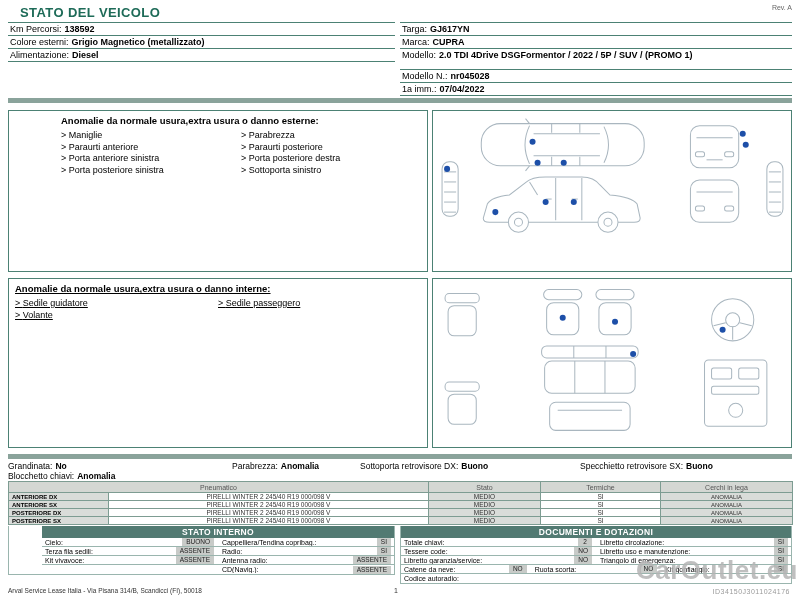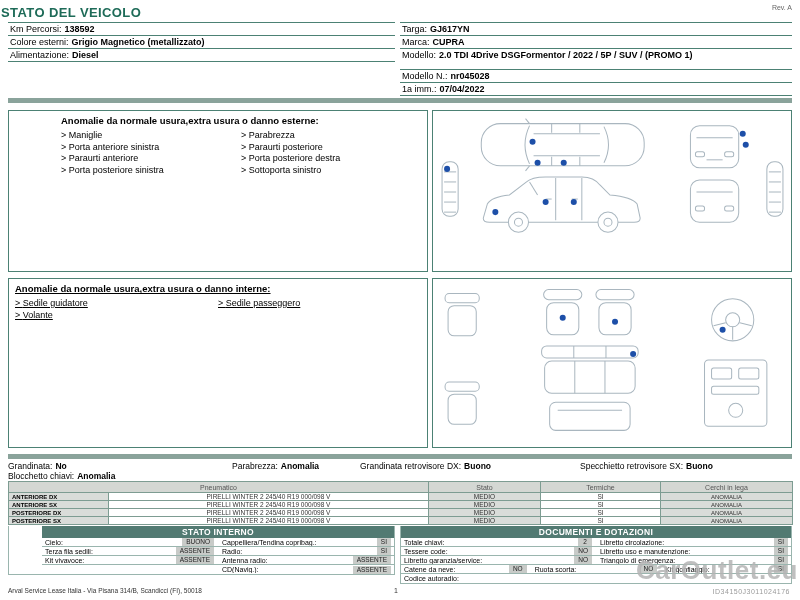--- a/index.html
+++ b/index.html
@@ -1,21 +1,21 @@
 <!DOCTYPE html>
 <html><head>
 <meta charset="utf-8">
 <style>
   *{margin:0;padding:0;box-sizing:border-box;}
   html,body{background:#ffffff;}
   .page{position:relative;width:800px;height:600px;background:#fff;overflow:hidden;
         font-family:"Liberation Sans",sans-serif;color:#000;}
   .abs{position:absolute;}
 
-  .title{left:1px;top:5px;font-size:13px;font-weight:bold;color:#1e6b58;letter-spacing:.4px;text-align:right;}
+  .title{left:20px;top:5px;font-size:13px;font-weight:bold;color:#1e6b58;letter-spacing:.4px;text-align:right;}
   .rev{right:8px;top:4px;font-size:7px;color:#666;}
 
   .info{font-size:9px;}
   .info .irow{border-top:0;border-bottom:1px solid #4c8174;padding:1px 2px;min-height:12px;line-height:10px;}
   .info{border-top:1px solid #4c8174;}
   .info .lbl{font-weight:normal;margin-right:3px;}
   .info .val{font-weight:bold;}
   .irow.wrap{padding-right:55px;min-height:21px;}
 
   .bar{left:8px;width:784px;height:5px;background:#8aa39b;}
@@ -104,22 +104,22 @@
     </div>
   </div>
 
   <div class="abs bar" style="top:98px;"></div>
 
   <div class="abs anom" style="left:8px;top:110px;width:420px;height:162px;padding-left:46px;">
     <div class="anom-title">Anomalie da normale usura,extra usura o danno esterne:</div>
     <div class="anom-cols">
       <ul>
         <li>Maniglie</li>
+        <li>Paraurti anteriore</li>
         <li>Porta anteriore sinistra</li>
-        <li>Paraurti anteriore</li>
         <li>Porta posteriore sinistra</li>
       </ul>
       <ul>
         <li>Parabrezza</li>
         <li>Paraurti posteriore</li>
         <li>Porta posteriore destra</li>
         <li>Sottoporta sinistro</li>
       </ul>
     </div>
   </div>
@@ -256,21 +256,21 @@
 
   <div class="abs bar" style="top:454px;"></div>
 
   <span class="abs sum" style="left:8px;top:461px;">
     <span class="slbl">Grandinata:</span><span class="sval">No</span>
   </span>
   <span class="abs sum" style="left:232px;top:461px;">
     <span class="slbl">Parabrezza:</span><span class="sval">Anomalia</span>
   </span>
   <span class="abs sum" style="left:360px;top:461px;">
-    <span class="slbl">Grandinata retrovisore DX:</span><span class="sval">Buono</span>
+    <span class="slbl">Sottoporta retrovisore DX:</span><span class="sval">Buono</span>
   </span>
   <span class="abs sum" style="left:580px;top:461px;">
     <span class="slbl">Specchietto retrovisore SX:</span><span class="sval">Buono</span>
   </span>
   <span class="abs sum" style="left:8px;top:471px;">
     <span class="slbl">Blocchetto chiavi:</span><span class="sval">Anomalia</span>
   </span>
 
   <table class="tyre">
     <colgroup>

